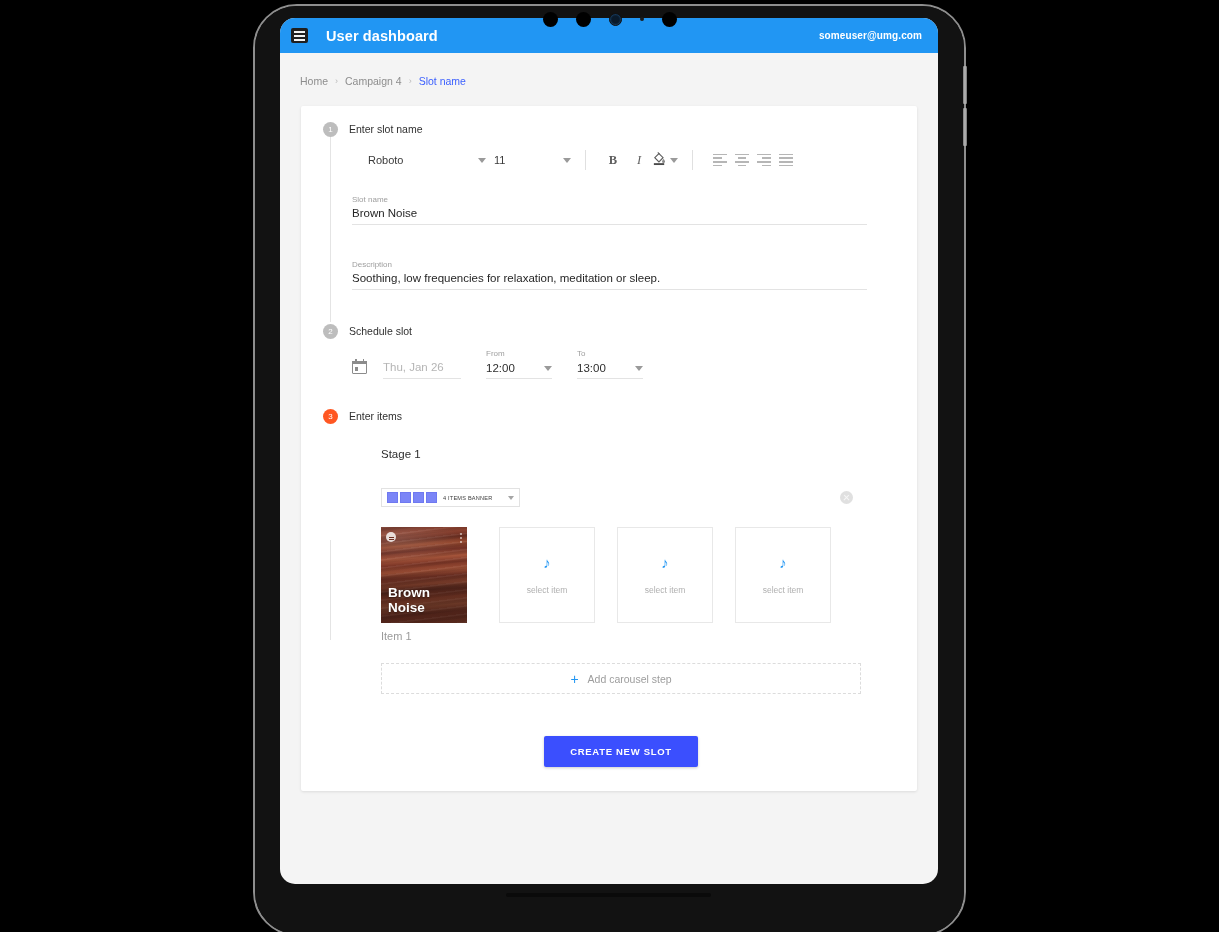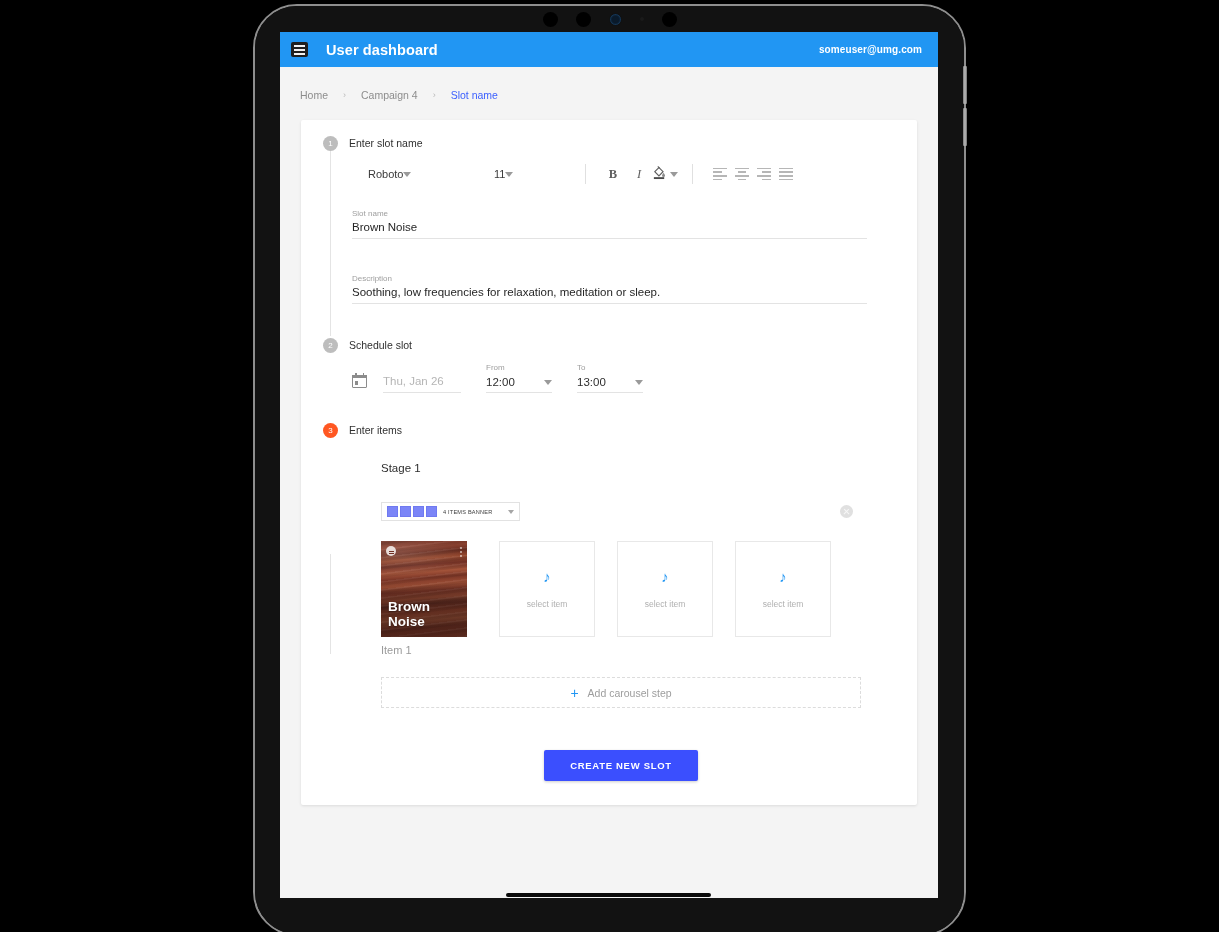--- a/index.html
+++ b/index.html
@@ -66,25 +66,26 @@
   }
   .cam-dot { background: #000; border-radius: 50%; }
   .cam-dot.big   { width: 15px; height: 15px; }
   .cam-dot.lens  { width: 11px; height: 11px; background: #0a1a2a; box-shadow: inset 0 0 2px #2b6fb0; border:1px solid #111; }
   .cam-dot.small { width: 4px;  height: 4px; background:#1a1a1a; }
 
   
   .screen {
     position: absolute;
     left: 280px;
-    top: 32px;
+    top: 18px;
     width: 658px;
     height: 866px;
     background: #f4f4f4;
     overflow: hidden;
+    border-radius: 15px;
   }
 
   .home-indicator {
     position: absolute;
     left: 506px;
     top: 893px;
     width: 205px;
     height: 4px;
     background: #0a0a0a;
     border-radius: 2px;
@@ -124,21 +125,21 @@
     font-size: 10px;
     letter-spacing: 0.1px;
     font-weight: bold;
   }
 
   
   .breadcrumb {
     padding: 22px 0 0 20px;
     display: flex;
     align-items: center;
-    gap: 15px;
+    gap: 7px;
     font-size: 10.5px;
   }
   .crumb { color: #8d8d8d; }
   .crumb.active { color: #3b5ffe; }
   .crumb-sep { color: #b9b9b9; font-size: 9px; }
 
   
   .card {
     margin: 19px 21px 0 21px;
     background: #ffffff;
@@ -192,21 +193,21 @@
   
   .toolbar {
     display: flex;
     align-items: center;
     height: 46px;
     padding-left: 16px;
     gap: 0;
   }
   .tb-select {
     display: flex; align-items: center;
-    justify-content: flex-start;
+    justify-content: space-between;
     font-size: 11px; color: #3a3a3a;
   }
   .tb-select.font { width: 118px; }
   .tb-select.size { width: 77px; margin-left: 8px; }
   .tb-caret {
     width: 0; height: 0;
     border-left: 4px solid transparent;
     border-right: 4px solid transparent;
     border-top: 5px solid #9a9a9a;
   }

